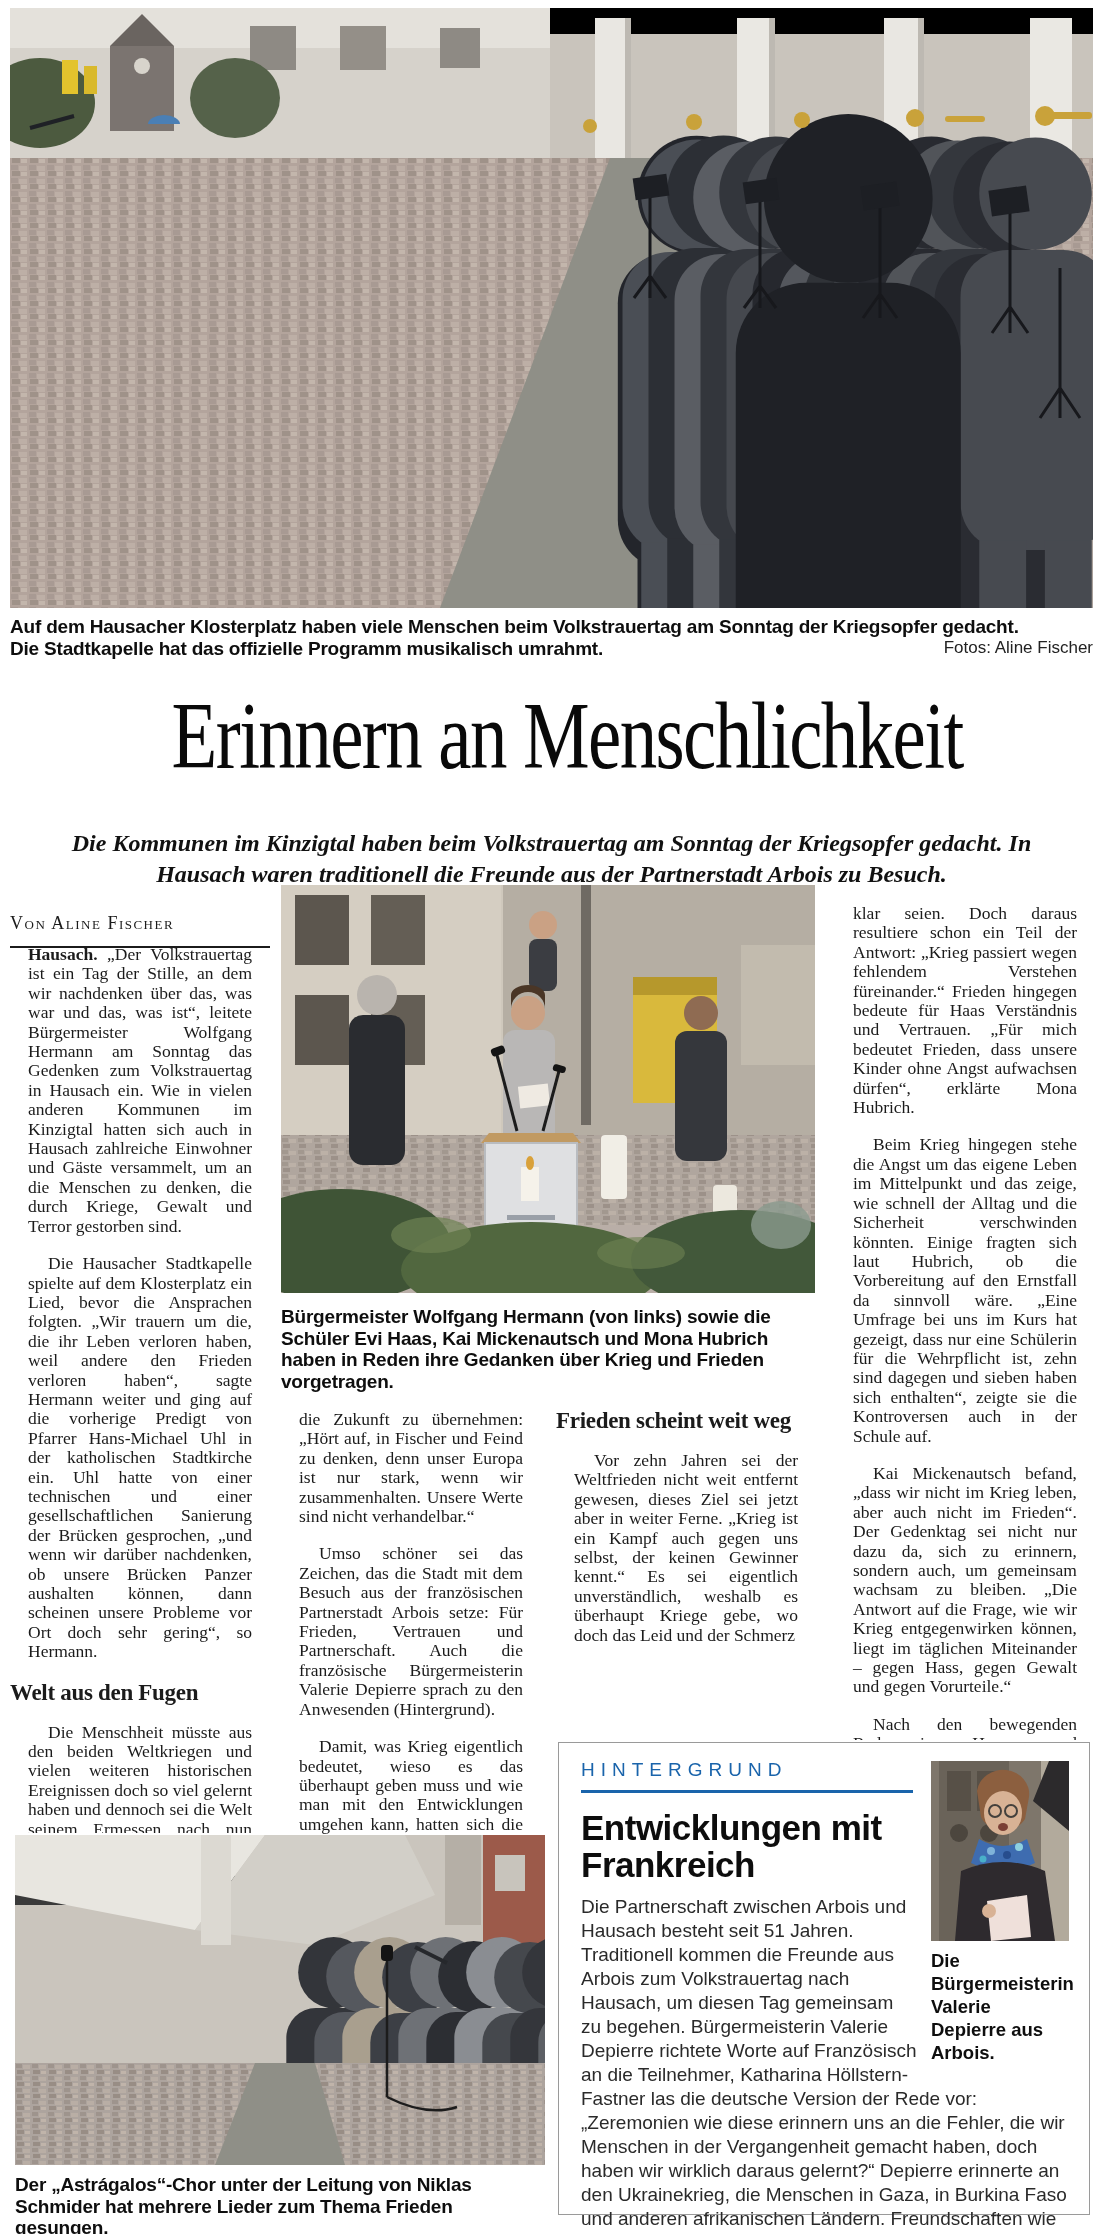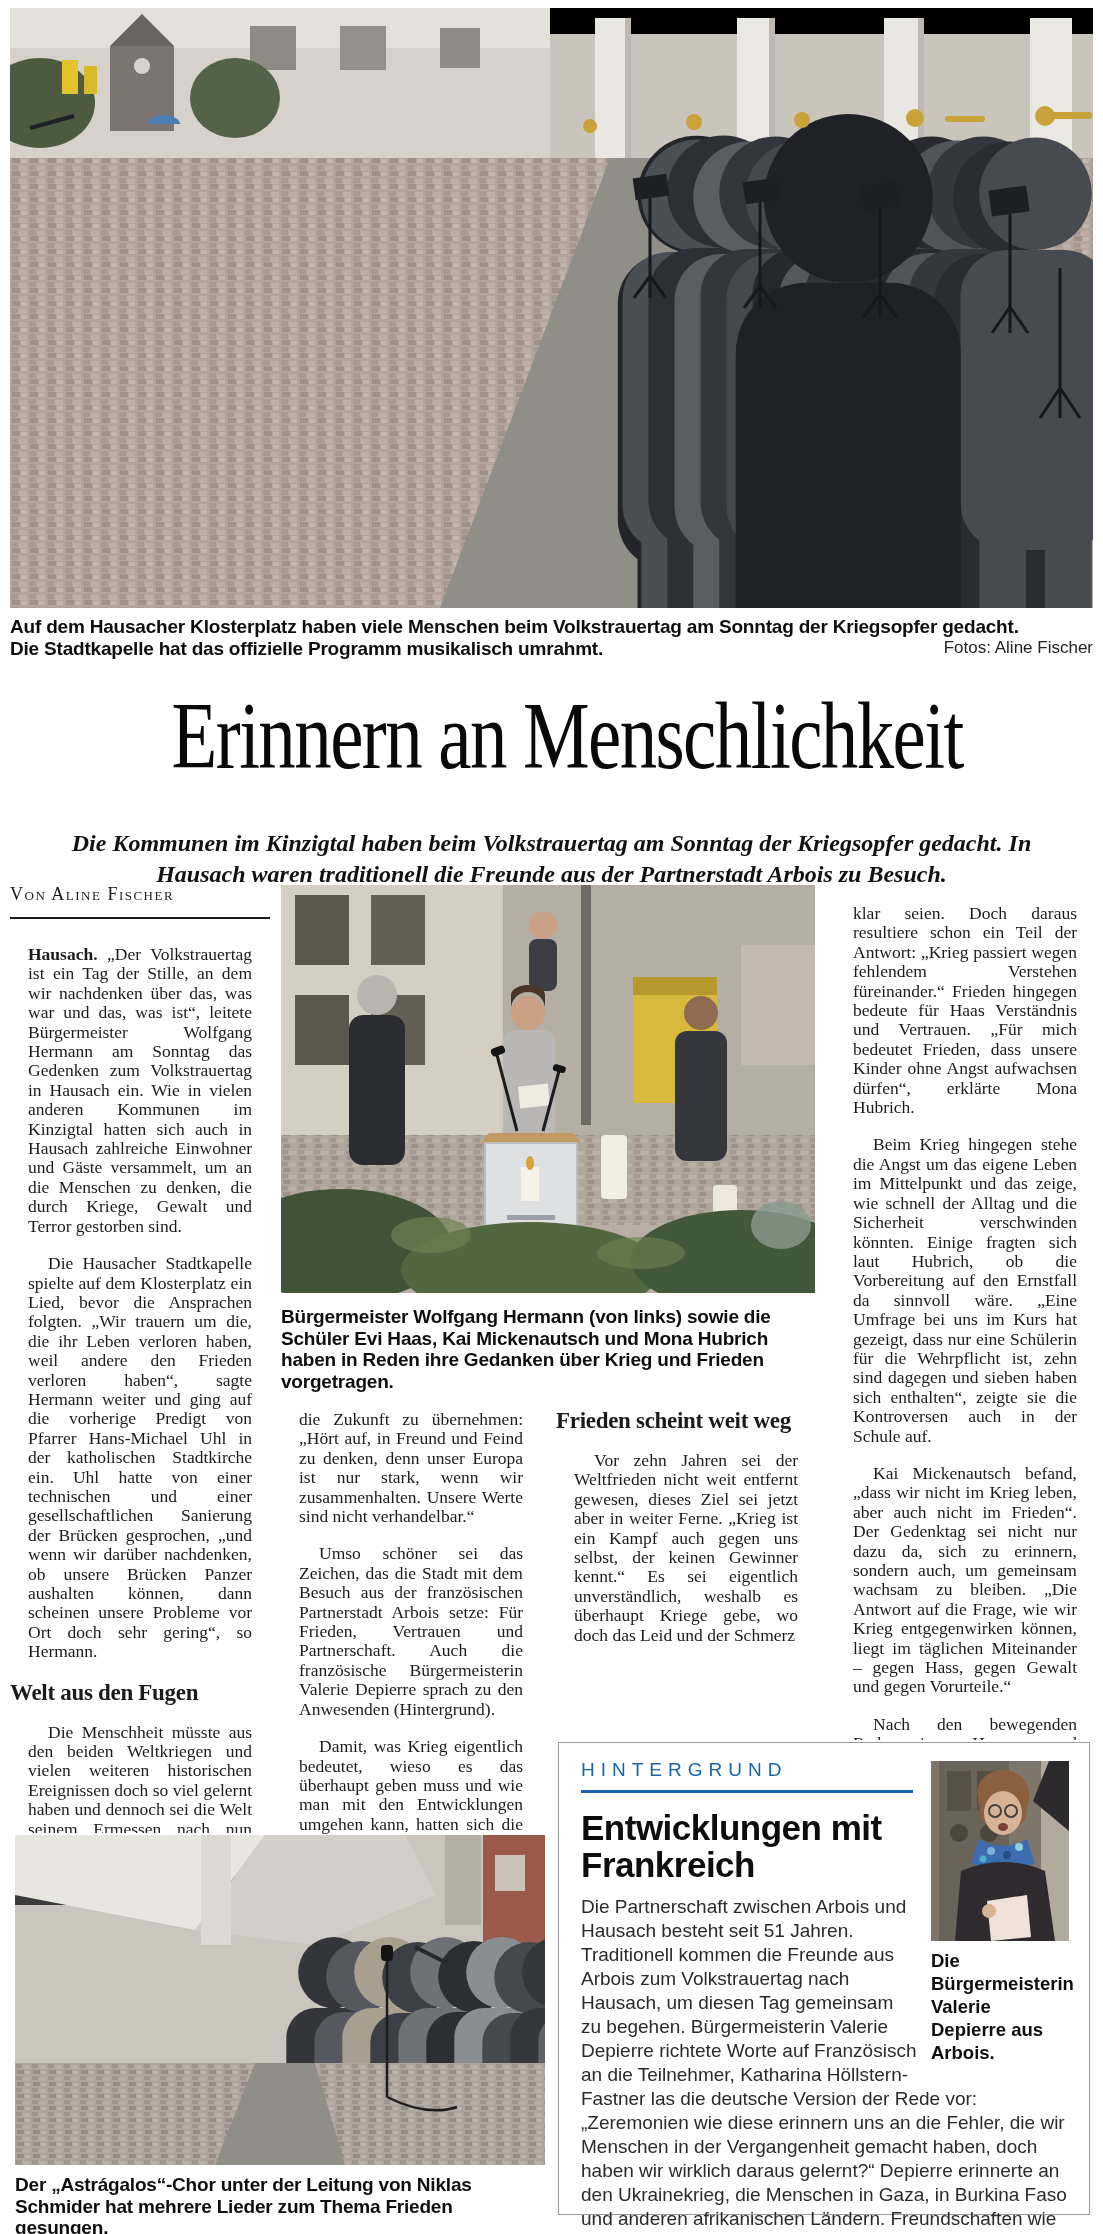--- a/index.html
+++ b/index.html
@@ -11,21 +11,21 @@
   .cap{font-family:"Liberation Sans",sans-serif;font-weight:bold;color:#0e0e0e;font-size:19px;line-height:21.5px;letter-spacing:-0.2px;}
   .credit{font-family:"Liberation Sans",sans-serif;font-weight:normal;font-size:17px;color:#222;}
 
   .top-caption{position:absolute;left:10px;top:616px;width:1083px;}
   .top-caption .credit{position:absolute;right:0;bottom:1px;text-align:center;}
 
   .headline{position:absolute;left:0;top:664px;width:1103px;text-align:center;font-size:96px;line-height:112px;color:#090909;white-space:nowrap;}
   .headline span{display:inline-block;transform:scaleX(0.78);transform-origin:50% 50%;letter-spacing:-2px;}
   .deck{position:absolute;left:40px;top:828px;width:1023px;text-align:center;font-style:italic;font-weight:bold;font-size:24px;line-height:31px;color:#111;}
 
-  .byline{position:absolute;left:10px;top:884px;width:260px;font-variant:small-caps;font-size:18px;letter-spacing:1.5px;color:#1b1b1b;border-bottom:2px solid #1b1b1b;padding-bottom:12px;}
+  .byline{position:absolute;left:10px;top:913px;width:260px;font-variant:small-caps;font-size:18px;letter-spacing:1.5px;color:#1b1b1b;border-bottom:2px solid #1b1b1b;padding-bottom:12px;}
 
   .col{position:absolute;width:260px;font-size:17.5px;line-height:19.4px;text-align:justify;overflow:hidden;}
   .col p{margin:18px;}
   .col p.ind{text-indent:20px;}
   .col .lead{font-weight:bold;}
   .col h3{font-family:"Liberation Serif",serif;font-size:23px;line-height:25px;margin:16px 0 12px 0;text-align:left;letter-spacing:-0.3px;}
   #col1{left:10px;top:927px;height:906px;}
   #col2{left:281px;top:1392px;height:442px;}
   #col3{left:556px;top:1392px;height:348px;}
   #col4{left:835px;top:886px;height:854px;}
@@ -216,21 +216,21 @@
   <ellipse cx="460" cy="375" rx="110" ry="50" fill="#42583a"></ellipse>
   <ellipse cx="150" cy="350" rx="40" ry="18" fill="#6e8252" opacity="0.7"></ellipse>
   <ellipse cx="360" cy="368" rx="44" ry="16" fill="#6e8252" opacity="0.6"></ellipse>
   <ellipse cx="500" cy="340" rx="30" ry="24" fill="#8b9b8f" opacity="0.8"></ellipse>
 </svg>
 </div>
 
 <div class="cap mid-caption">Bürgermeister Wolfgang Hermann (von links) sowie die Schüler Evi Haas, Kai Mickenautsch und Mona Hubrich haben in Reden ihre Gedanken über Krieg und Frieden vorgetragen.</div>
 
 <div class="col" id="col2">
-  <p>die Zukunft zu übernehmen: „Hört auf, in Freund und Feind zu denken, denn unser Europa ist nur stark, wenn wir zusammenhalten. Unsere Werte sind nicht verhandelbar.“</p>
+  <p>die Zukunft zu übernehmen: „Hört auf, in Fischer und Feind zu denken, denn unser Europa ist nur stark, wenn wir zusammenhalten. Unsere Werte sind nicht verhandelbar.“</p>
   <p class="ind">Umso schöner sei das Zeichen, das die Stadt mit dem Besuch aus der französischen Partnerstadt Arbois setze: Für Frieden, Vertrauen und Partnerschaft. Auch die französische Bürgermeisterin Valerie Depierre sprach zu den Anwesenden (Hintergrund).</p>
   <p class="ind">Damit, was Krieg eigentlich bedeutet, wieso es das überhaupt geben muss und wie man mit den Entwicklungen umgehen kann, hatten sich die Schüler des Hausacher Robert-Gerwig-Gymnasiums beschäftigt. Drei von ihnen trugen ihre Ge-</p>
 </div>
 
 <div class="col" id="col3">
   <h3>Frieden scheint weit weg</h3>
   <p class="ind">Vor zehn Jahren sei der Weltfrieden nicht weit entfernt gewesen, dieses Ziel sei jetzt aber in weiter Ferne. „Krieg ist ein Kampf auch gegen uns selbst, der keinen Gewinner kennt.“ Es sei eigentlich unverständlich, weshalb es überhaupt Kriege gebe, wo doch das Leid und der Schmerz</p>
 </div>
 
 <div class="col" id="col4">

